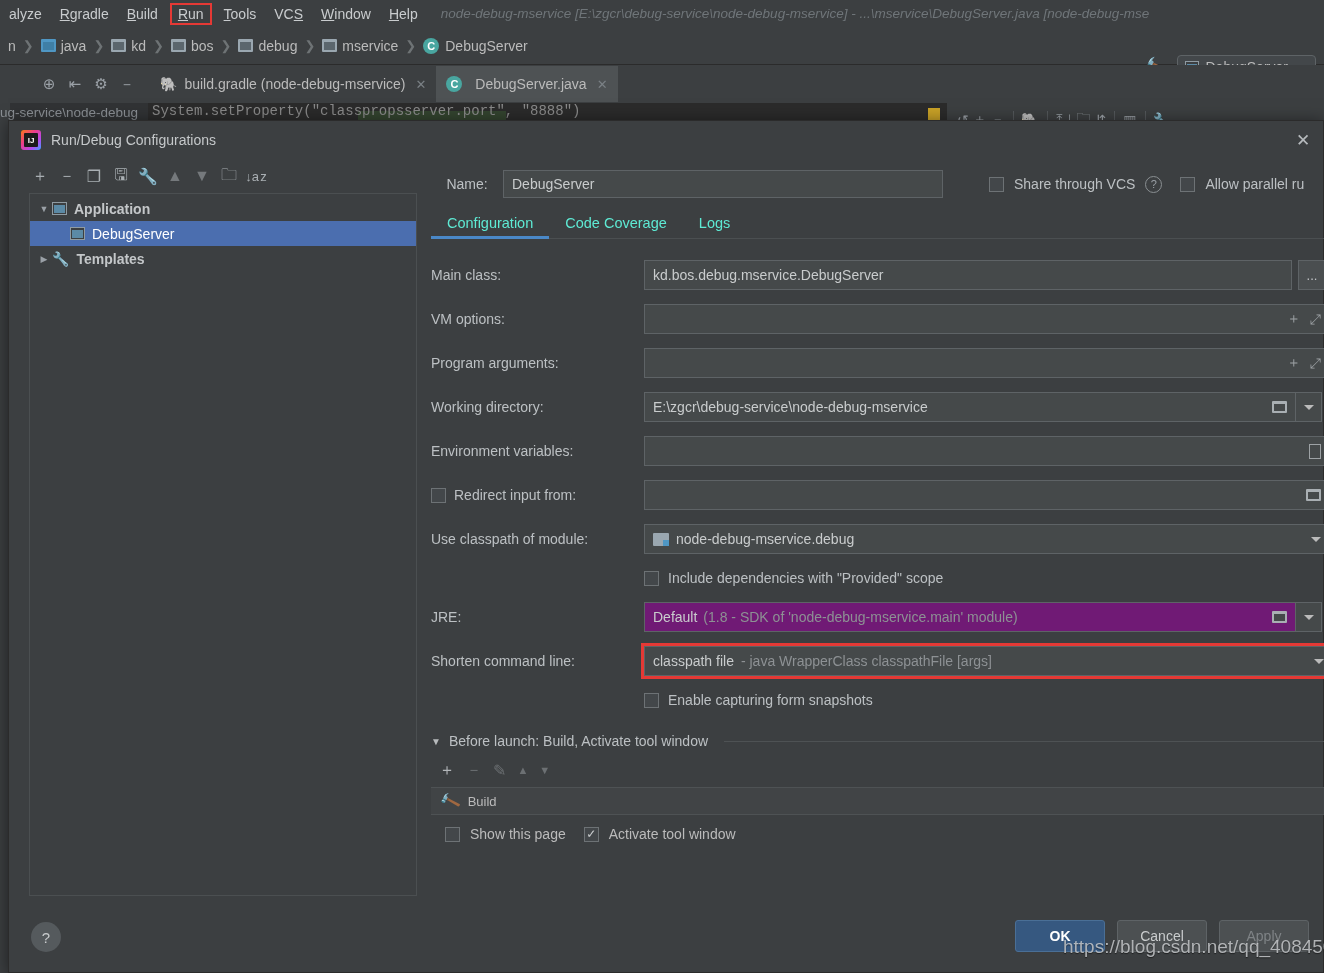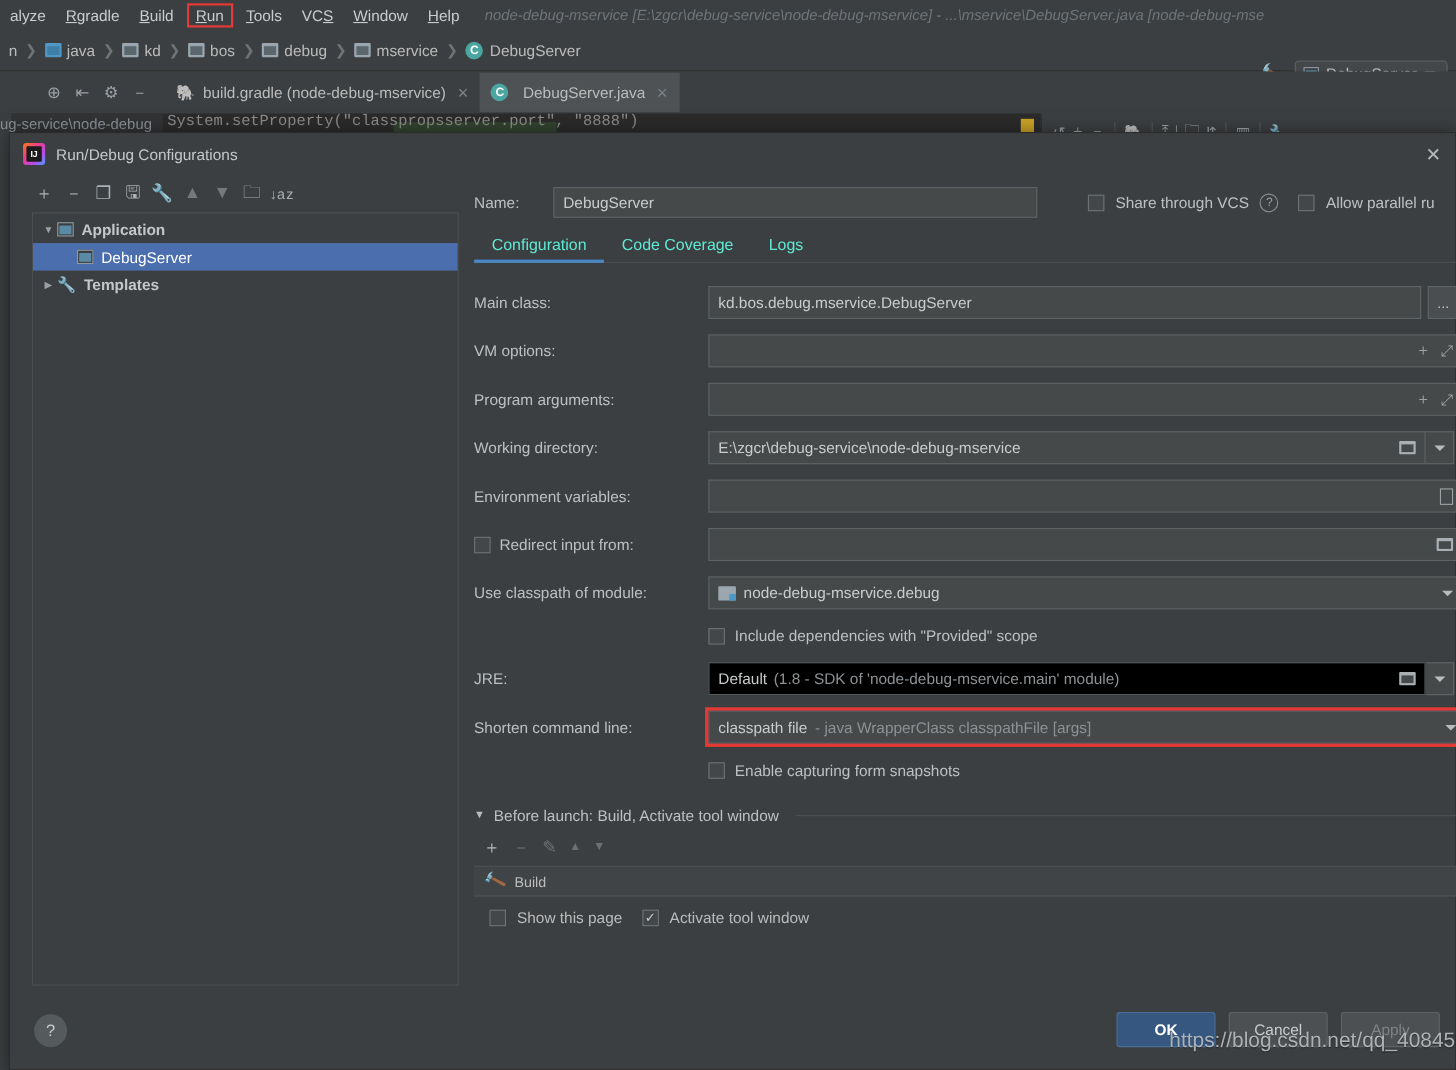--- a/index.html
+++ b/index.html
@@ -179,21 +179,21 @@
   }
   .ico-app::after { content:''; position:absolute; left:1px;top:2px;right:1px;bottom:1px; background:#5b8aa6; }
   .ico-wrench { margin-right: 7px; color: #c0c4c7; font-size: 14px; }
   .tree-label { font-weight: bold; }
   .tree-row.selected .tree-label { font-weight: normal; }
 
   
   .right-pane { flex: 1; padding: 0 0 0 16px; position: relative; }
   .name-row { display:flex; align-items:center; height: 42px; padding-top: 8px; }
   .lbl { color:#bcc0c3; font-size:14px; }
-  .name-lbl { width: 72px; }
+  .name-lbl { width: 72px; text-align: center; }
   .txt {
     background: #45494a; border: 1px solid #5e6366; color:#c9cccd;
     height: 28px; padding: 0 8px; font-size: 14px; line-height: 26px;
     font-family:"Liberation Sans",sans-serif;
   }
   .name-input { width: 440px; }
   .vcs-row { margin-left: 46px; display:flex; align-items:center; gap: 10px; }
   .cb {
     width: 15px; height: 15px; border: 1px solid #6d7275; background: #43474a;
     display:inline-flex; align-items:center; justify-content:center; flex:none;
@@ -216,21 +216,21 @@
 
   .form { padding-top: 14px; }
   .frow { display: flex; align-items: center; height: 44px; }
   .frow .flabel { width: 213px; font-size: 14px; color:#bcc0c3; display:flex;align-items:center;gap:8px; }
   .fctl { flex: 1; display: flex; align-items: center; }
   .field {
     background: #45494a; border: 1px solid #5e6366; height: 30px;
     display: flex; align-items: center; padding: 0 8px; color:#c9cccd; font-size:14px;
     position: relative;
   }
-  .field.disabled { background: #000000; color: #8e9295; }
+  .field.disabled { background: #701a75; color: #8e9295; }
   .field .hint { color: #8d9194; }
   .field .val { color: #c9cccd; }
   .w-main { width: 648px; }
   .w-full { width: 686px; }
   .w-689 { width: 689px; }
   .ell-btn {
     width: 28px; height: 30px; margin-left: 6px; border: 1px solid #5e6366; background:#4a4e50;
     display:flex;align-items:center;justify-content:center; color:#c1c4c6; font-size:13px;
   }
   .fld-icons { margin-left: auto; display:flex; align-items:center; gap:9px; color:#9da2a5; font-size:14px; }

